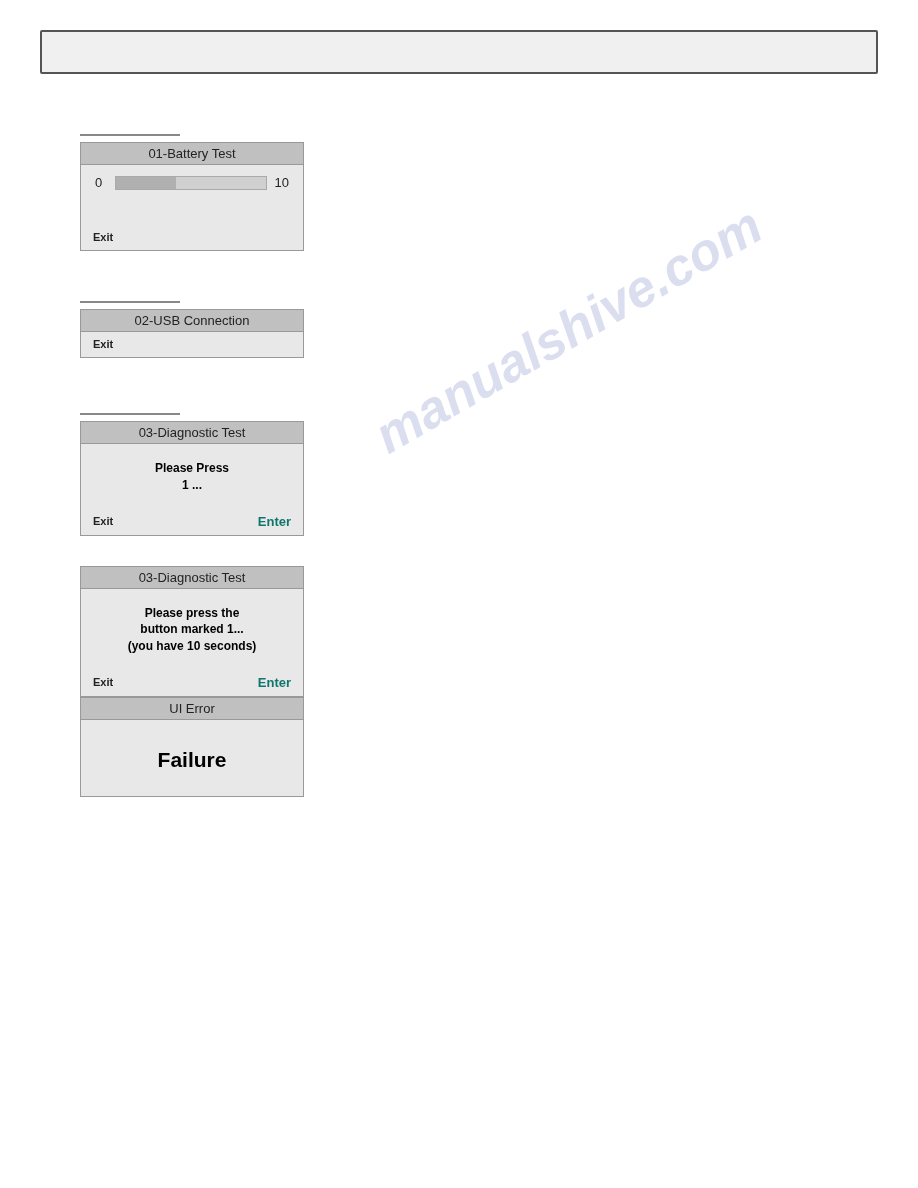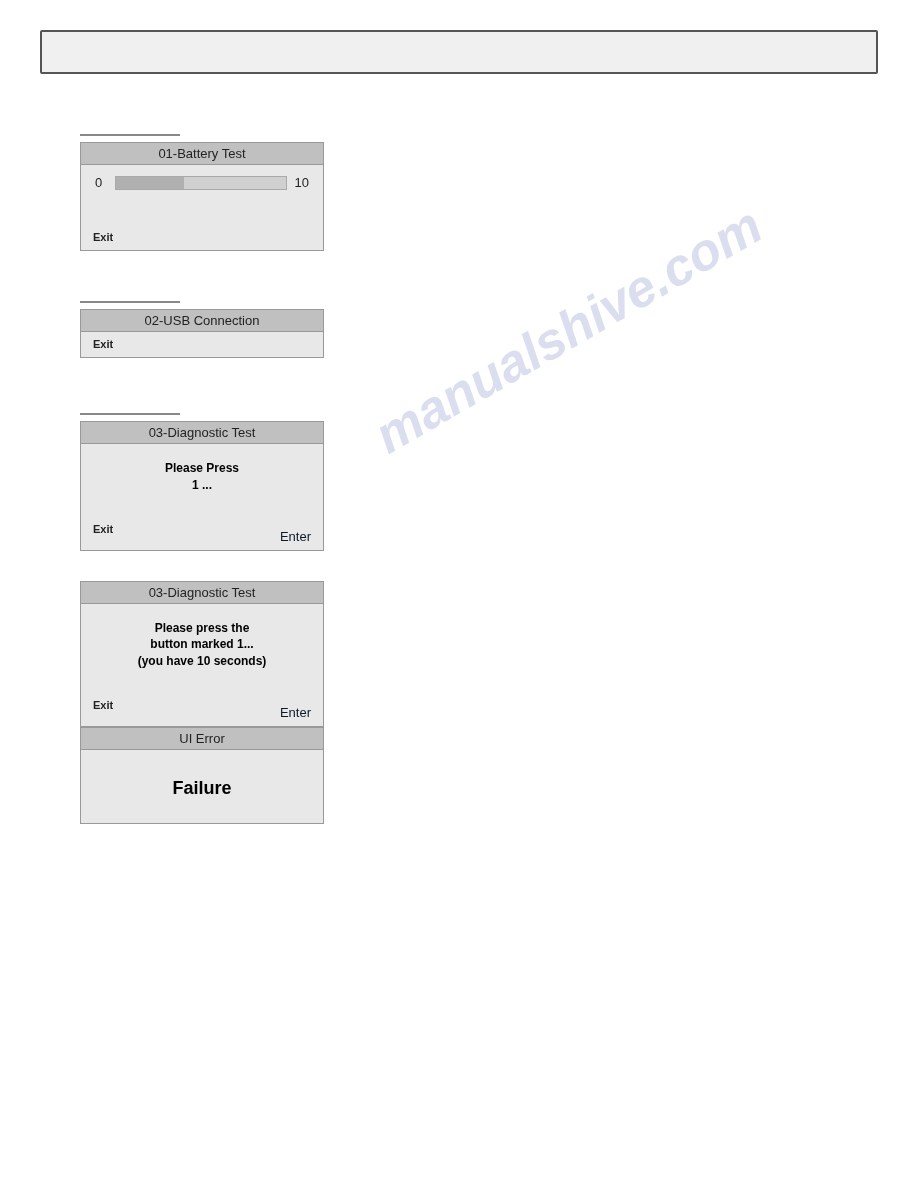--- a/index.html
+++ b/index.html
@@ -48,21 +48,21 @@
 
     .section-line {
       width: 100px;
       height: 2px;
       background: #888;
       margin-bottom: 6px;
     }
 
     
     .panel {
-      width: 244px;
+      width: 224px;
       border: 1px solid #999;
       background: #e8e8e8;
       font-size: 13px;
     }
 
     .panel-title {
       background: #c0c0c0;
       text-align: center;
       padding: 3px 0;
       font-size: 13px;
@@ -89,24 +89,23 @@
 
     .btn-exit {
       font-size: 11px;
       font-weight: bold;
       color: #222;
       cursor: pointer;
     }
 
     .btn-enter {
       font-size: 13px;
-      font-weight: normal;
-      color: #0f172a;
+      font-weight: bold;
+      color: #0f766e;
       cursor: pointer;
-      margin-top: 15px;
     }
 
     
     .battery-row {
       display: flex;
       align-items: center;
       gap: 8px;
       margin-bottom: 8px;
     }
 
@@ -145,21 +144,21 @@
       font-weight: bold;
       font-size: 12px;
       line-height: 1.4;
       padding: 6px 0 6px 0;
     }
 
     
     .failure-text {
       text-align: center;
       font-weight: bold;
-      font-size: 18px;
+      font-size: 21px;
       padding: 18px 0 14px 0;
     }
 
     
     .s1 { margin-top: 60px; }
     .s2 { margin-top: 50px; }
     .s3 { margin-top: 55px; }
     .s4 { margin-top: 30px; }
     .s5 { }
   </style>

